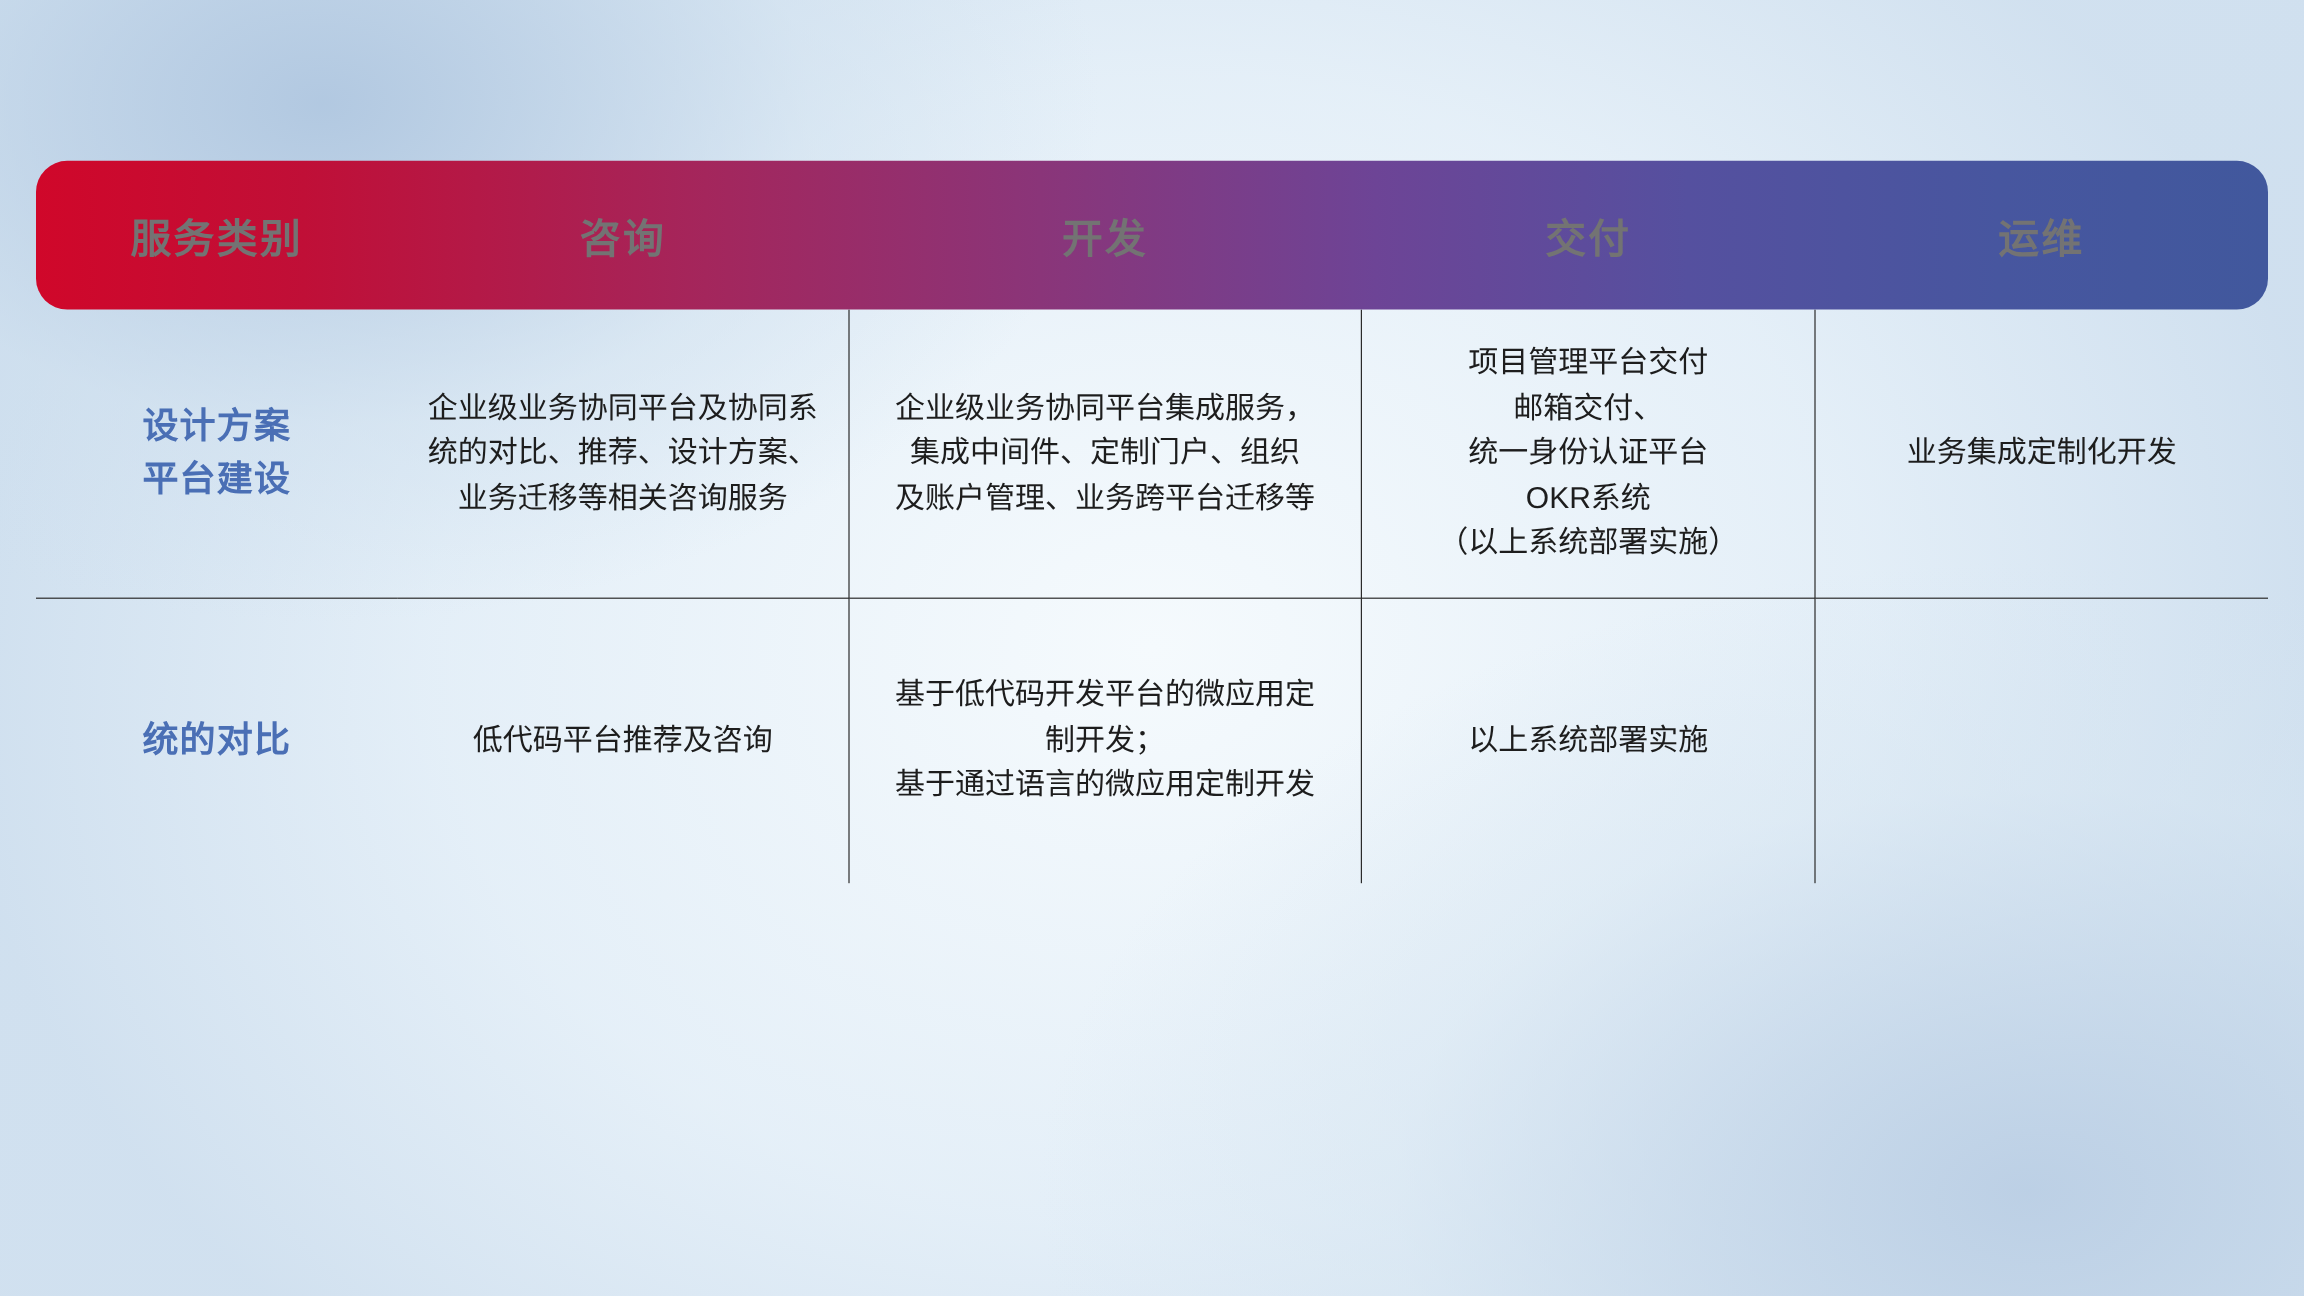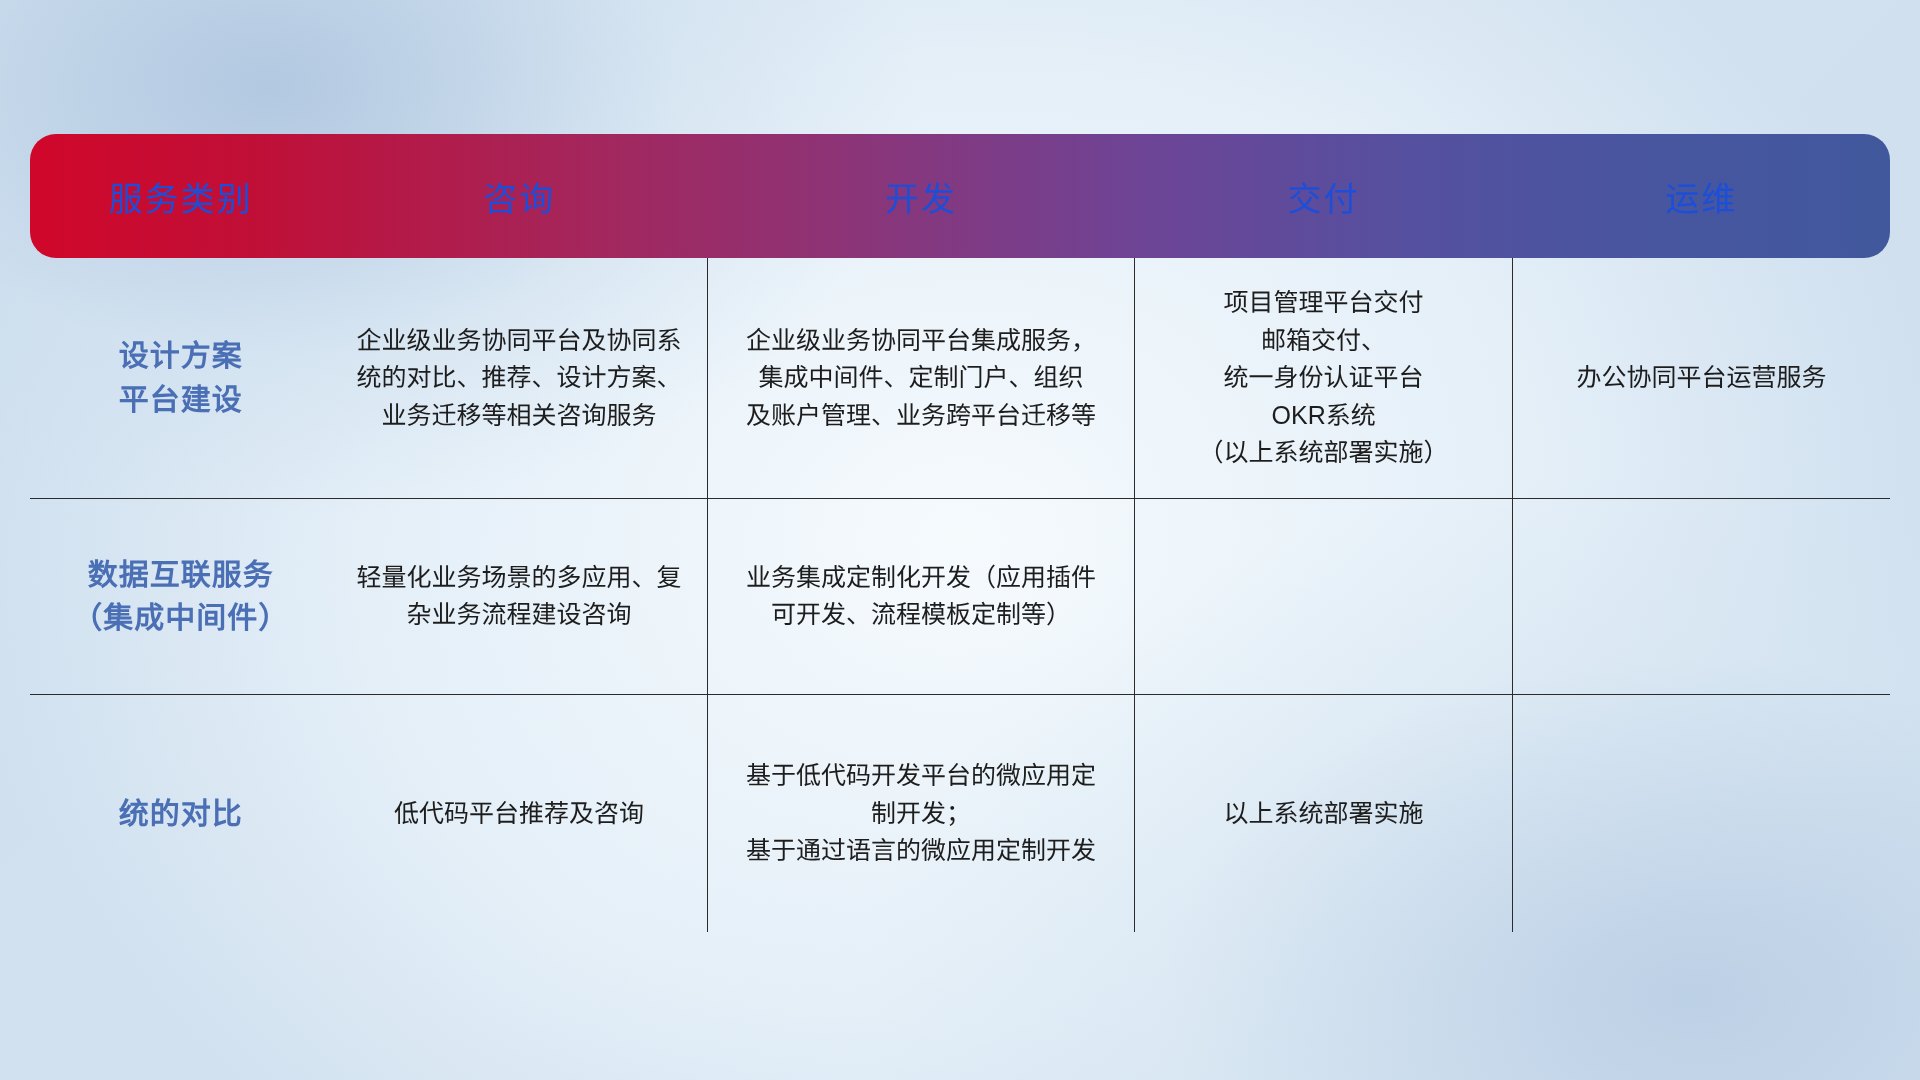--- a/index.html
+++ b/index.html
@@ -38,23 +38,23 @@
     border-collapse: collapse;
     table-layout: fixed;
   }
 
   
   thead tr {
     height: 124px;
   }
   thead th {
     position: relative;
-    color: #1d4ed8;
+    color: #737373;
     font-size: 34px;
-    font-weight: normal;
+    font-weight: bold;
     letter-spacing: 2px;
     vertical-align: middle;
     border: none;
     padding: 0;
   }
   .head-bg {
     position: absolute;
     left: 0;
     top: 0;
     width: 1860px;
@@ -147,31 +147,21 @@
 统的对比、推荐、设计方案、
 业务迁移等相关咨询服务</td>
           <td class="multi">企业级业务协同平台集成服务，
 集成中间件、定制门户、组织
 及账户管理、业务跨平台迁移等</td>
           <td class="multi">项目管理平台交付
 邮箱交付、
 统一身份认证平台
 OKR系统
 （以上系统部署实施）</td>
-          <td class="multi">办公协同平台运营服务</td>
-        </tr>
-        <tr class="r2">
-          <td class="cat cat-sep multi">数据互联服务
-（集成中间件）</td>
-          <td class="multi">轻量化业务场景的多应用、复
-杂业务流程建设咨询</td>
-          <td class="multi">业务集成定制化开发（应用插件
-可开发、流程模板定制等）</td>
-          <td class="multi"></td>
-          <td class="multi"></td>
+          <td class="multi">业务集成定制化开发</td>
         </tr>
         <tr class="r3">
           <td class="cat cat-sep multi">统的对比</td>
           <td class="multi">低代码平台推荐及咨询</td>
           <td class="multi">基于低代码开发平台的微应用定
 制开发；
 基于通过语言的微应用定制开发</td>
           <td class="multi">以上系统部署实施</td>
           <td class="multi"></td>
         </tr>

